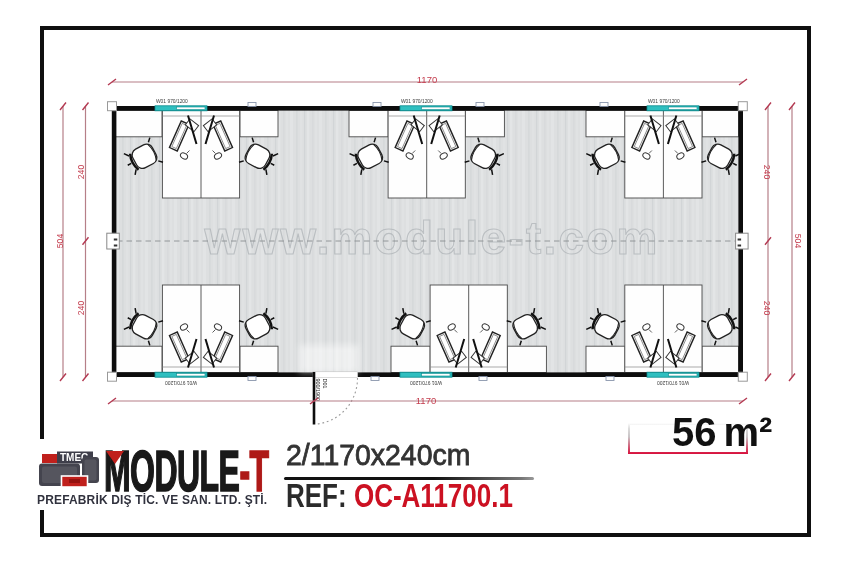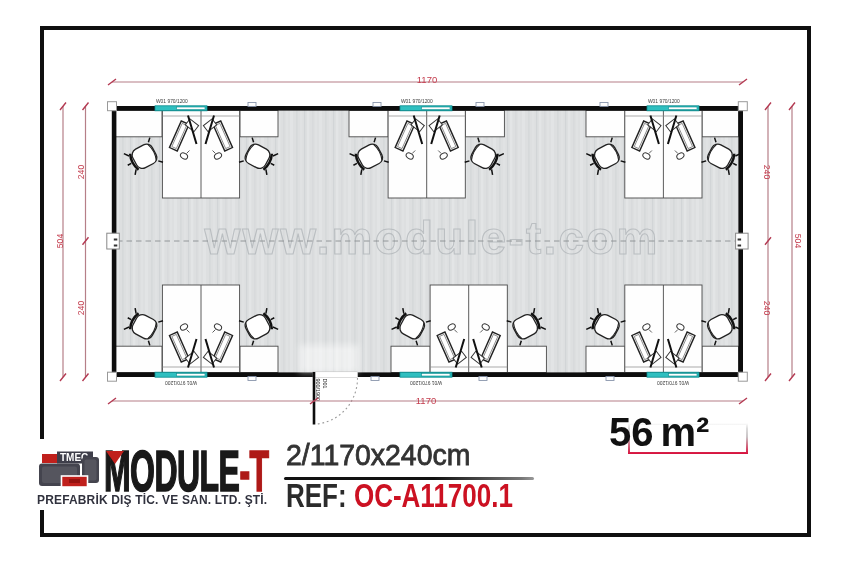--- a/index.html
+++ b/index.html
@@ -265,14 +265,14 @@
 <div class="abs" style="left:37px;top:492.5px;font-weight:bold;font-size:13px;line-height:1;color:#31323e;letter-spacing:0.2px;white-space:nowrap;transform:scale(0.92,1);transform-origin:0 0;">PREFABRİK DIŞ TİC. VE SAN. LTD. ŞTİ.</div>
 
 <div class="abs" style="left:286px;top:441px;font-size:29px;line-height:1;color:#333;-webkit-text-stroke:0.8px #333;white-space:nowrap;transform:scale(0.98,1);transform-origin:0 0;">2/1170x240cm</div>
 
 <div class="abs" style="left:284px;top:477px;width:250px;height:3.2px;background:linear-gradient(90deg,#111 60%,#777 95%,#999);border-radius:2px;"></div>
 
 <div class="abs" style="left:286px;top:479px;font-size:33px;line-height:1;font-weight:bold;white-space:nowrap;transform:scale(0.788,1);transform-origin:0 0;"><span style="color:#2b2b2b;">REF: </span><span style="color:#cc1122;">OC-A11700.1</span></div>
 
 <div class="abs" style="left:628px;top:423px;width:116px;height:27px;border:2px solid transparent;background:linear-gradient(#fff,#fff) padding-box,linear-gradient(180deg,#ffffff 0%,#dcdcdc 18%,#c9c4c6 45%,#d8103c 100%) border-box;"></div>
 
-<div class="abs" style="left:609px;top:412px;font-size:40px;line-height:1;font-weight:bold;color:#111;white-space:nowrap;">56<span style="margin-left:7px;">m²</span></div>
+<div class="abs" style="left:672px;top:412px;font-size:40px;line-height:1;font-weight:bold;color:#111;white-space:nowrap;">56<span style="margin-left:7px;">m²</span></div>
 </div>
 
 </body></html>

